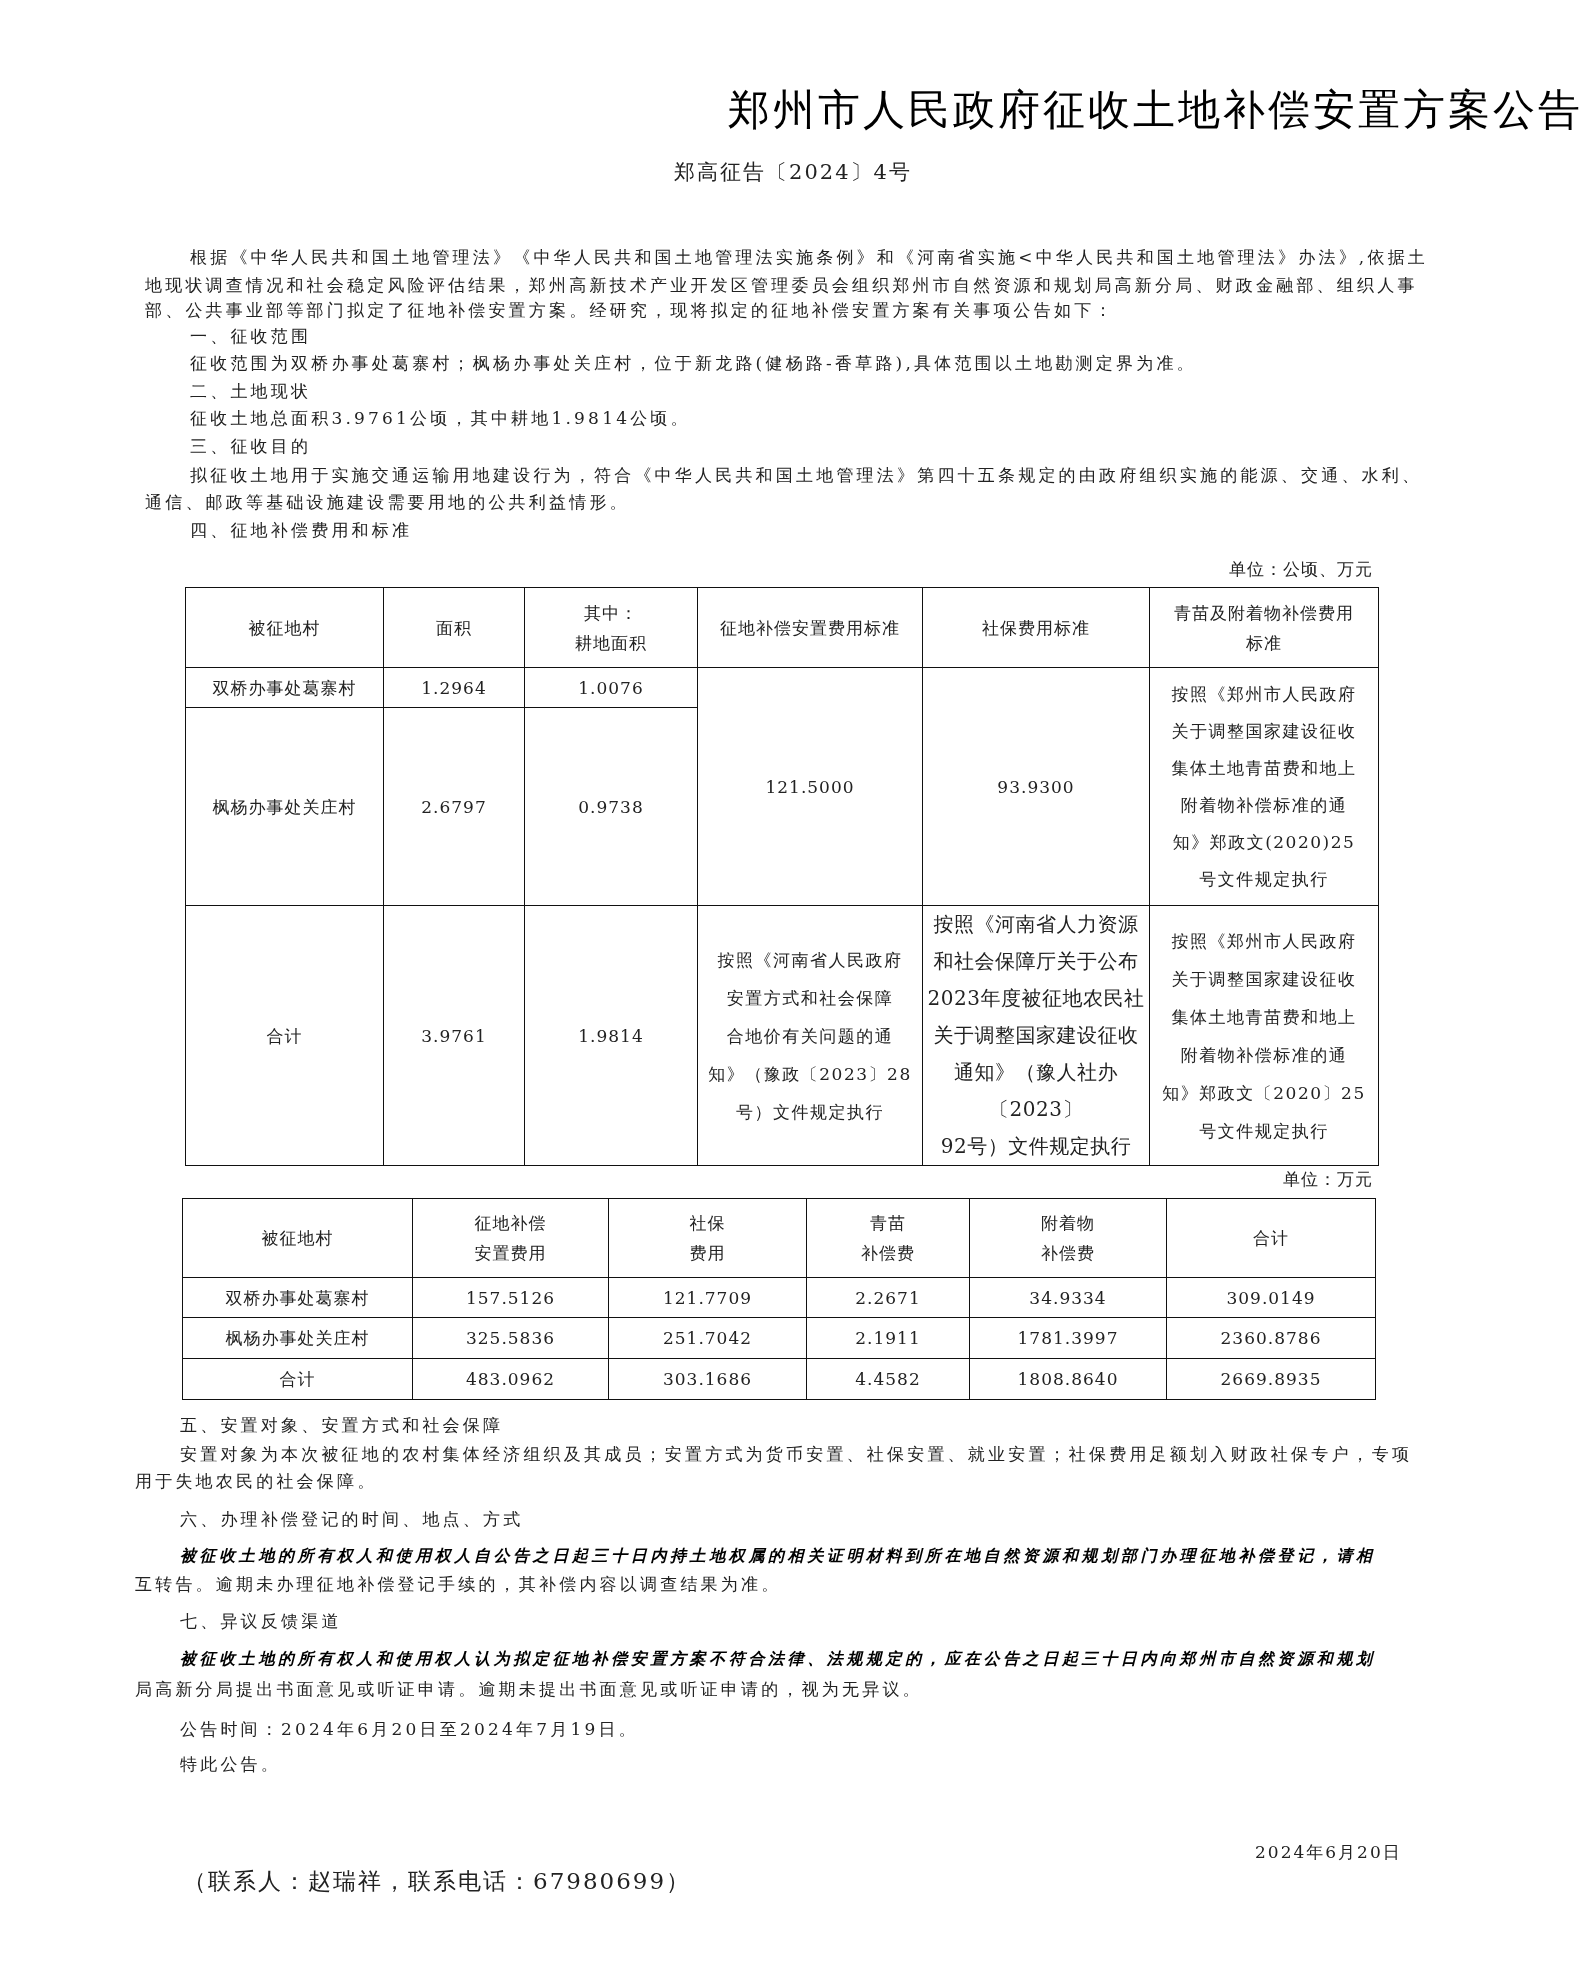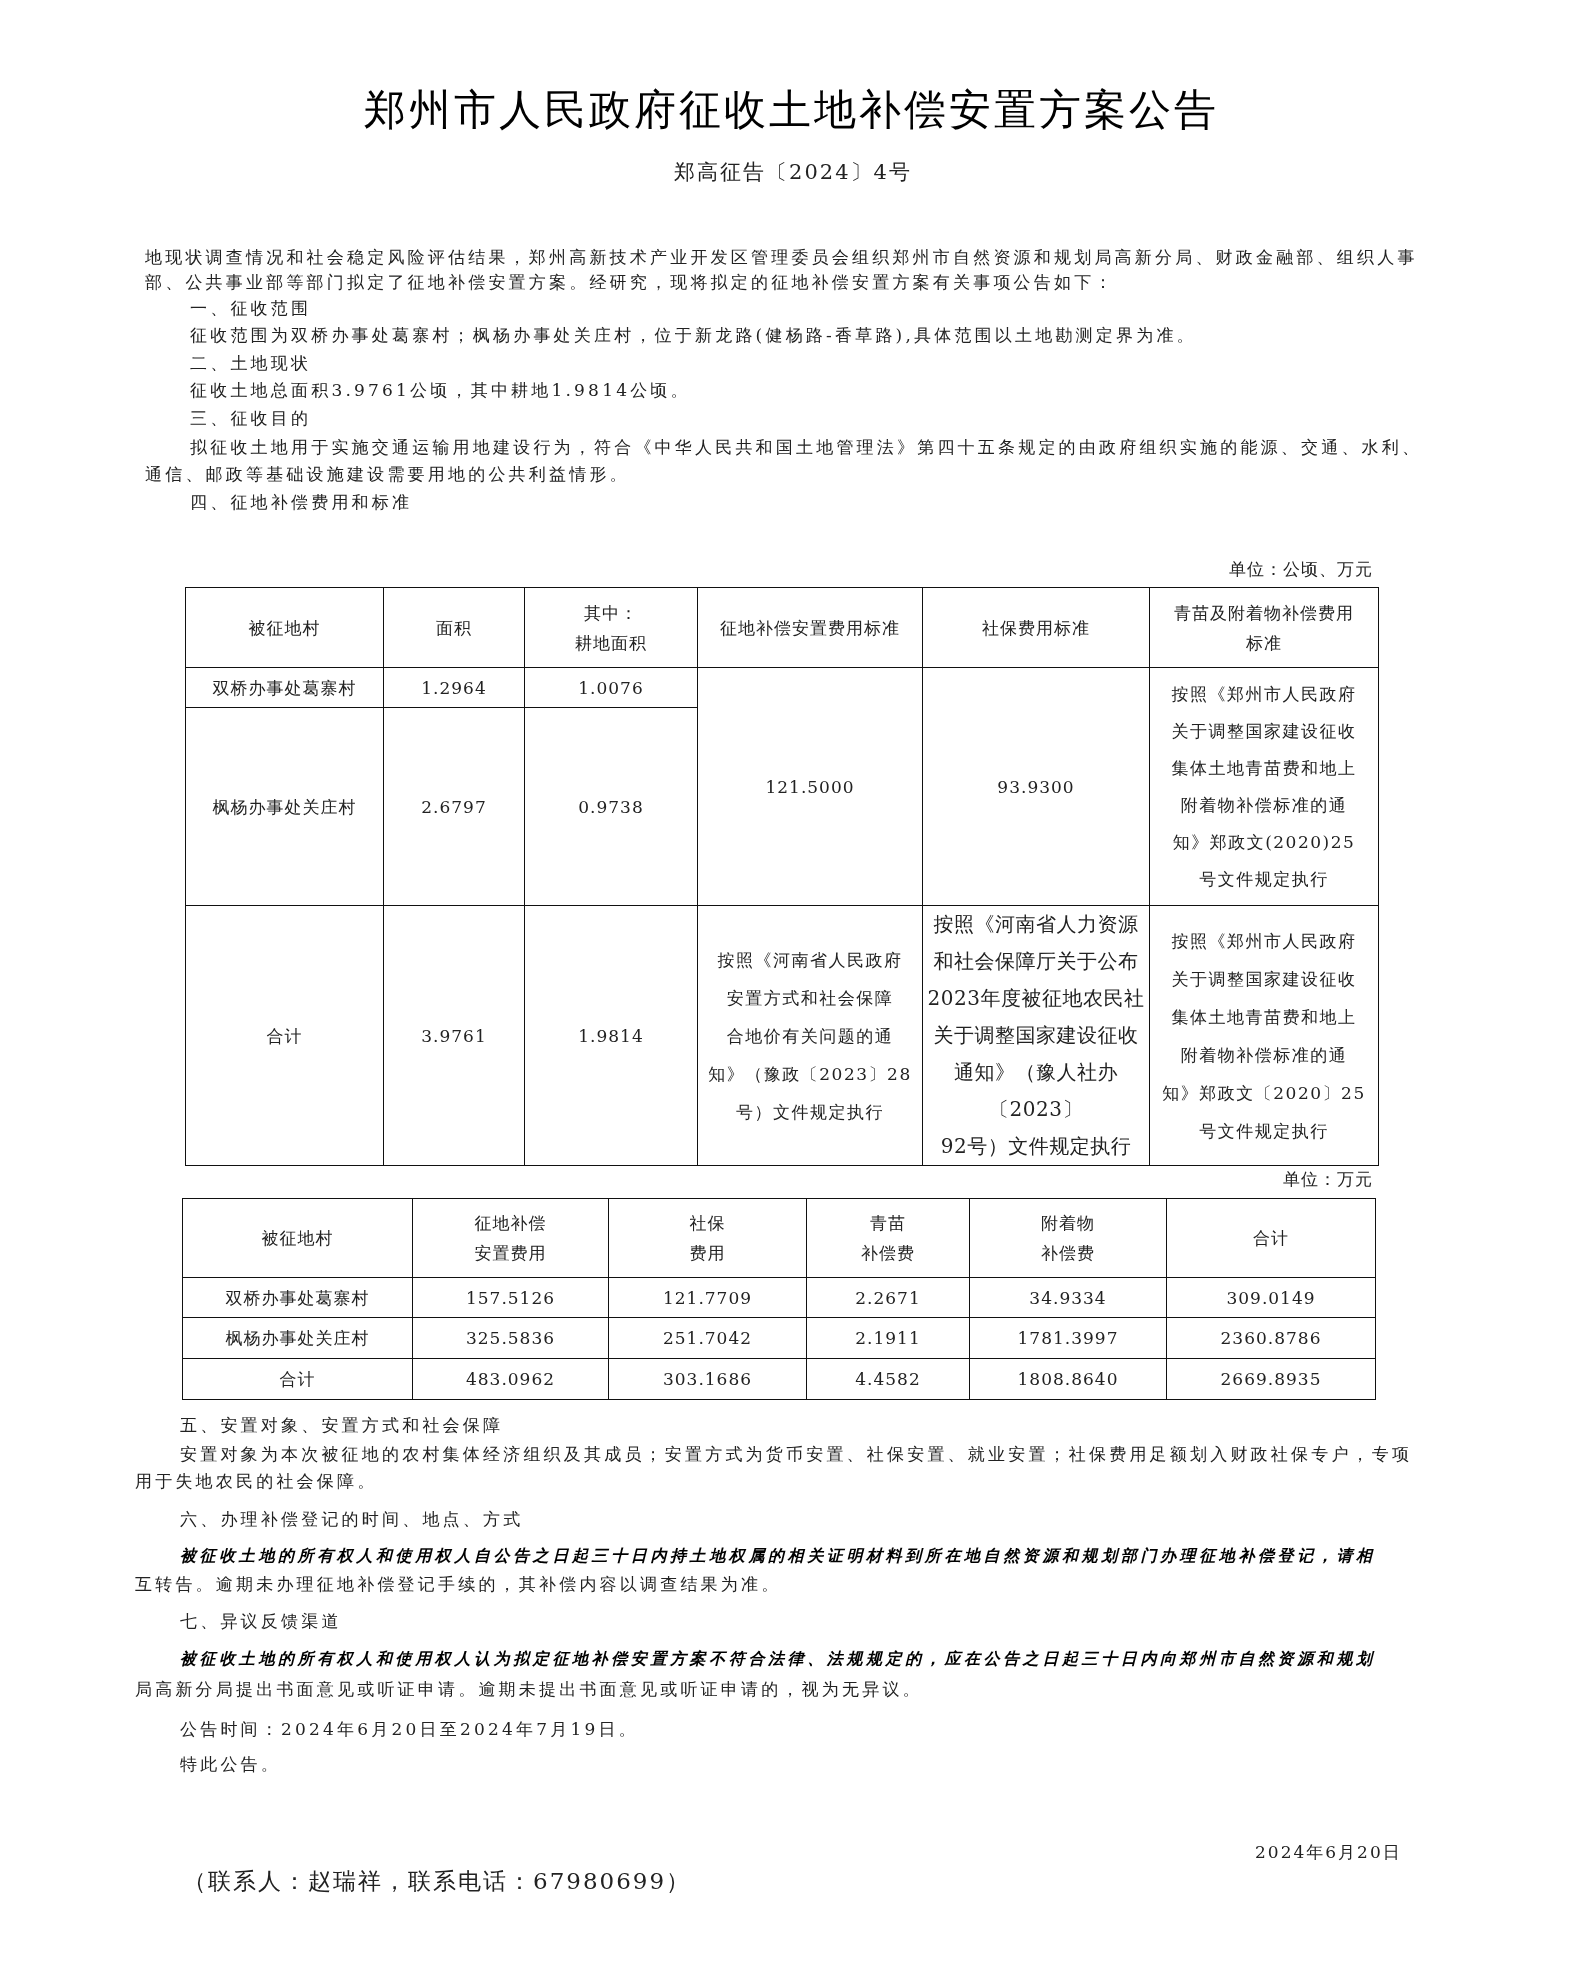--- a/index.html
+++ b/index.html
@@ -1,38 +1,39 @@
 <!DOCTYPE html>
 <html><head>
 <meta charset="utf-8">
 <style>
   html, body { margin: 0; padding: 0; background: #ffffff; }
   body { width: 1586px; height: 1975px; position: relative; overflow: hidden; color: #111; font-family: "DejaVu Serif", "Liberation Serif", serif; }
   .abs { position: absolute; }
-  .title { left: 0; width: 1583px; top: 84px; text-align: center; font-family: "DejaVu Sans", "Liberation Sans", sans-serif; font-size: 42px; letter-spacing: 3px; line-height: 52px; color: #000; }
+  .title { left: 0; width: 1583px; top: 84px; text-align: right; font-family: "DejaVu Sans", "Liberation Sans", sans-serif; font-size: 42px; letter-spacing: 3px; line-height: 52px; color: #000; }
   .docno { left: 0; width: 1586px; top: 156px; text-align: center; font-size: 21px; letter-spacing: 2px; line-height: 32px; color: #222; }
   .body-text { left: 145px; width: 1270px; font-size: 17px; letter-spacing: 3.2px; line-height: 28px; color: #222; }
   .line { white-space: nowrap; height: 28px; }
   .indent { padding-left: 45px; }
   .bold-script { font-weight: bold; font-style: italic; font-family: "DejaVu Serif", serif; color: #000; }
   .unit { font-size: 17px; line-height: 24px; color: #222; letter-spacing: 1px; }
   table.t { position: absolute; border-collapse: collapse; table-layout: fixed; font-size: 17px; color: #222; }
   table.t td { border: 1.6px solid #111; text-align: center; vertical-align: middle; padding: 0 4px; line-height: 30px; letter-spacing: 1px; }
   table.t td.wrap { line-height: 31px; text-align: center; letter-spacing: 1.5px; }
   .num { font-family: "DejaVu Serif", serif; letter-spacing: 0.5px; }
   .date { left: 1255px; top: 1841px; font-size: 17px; letter-spacing: 2px; color: #222; }
   .contact { left: 183px; top: 1866px; font-size: 23px; letter-spacing: 2px; color: #222; }
 </style>
 </head>
 <body>
 
 <div class="abs title">郑州市人民政府征收土地补偿安置方案公告</div>
 <div class="abs docno">郑高征告〔2024〕4号</div>
 
 <div class="abs body-text" style="top:243px;">
+  <div class="line indent">根据《中华人民共和国土地管理法》《中华人民共和国土地管理法实施条例》和《河南省实施&lt;中华人民共和国土地管理法》办法》,依据土</div>
   <div class="line" style="height:25px">地现状调查情况和社会稳定风险评估结果，郑州高新技术产业开发区管理委员会组织郑州市自然资源和规划局高新分局、财政金融部、组织人事</div>
   <div class="line" style="height:26px">部、公共事业部等部门拟定了征地补偿安置方案。经研究，现将拟定的征地补偿安置方案有关事项公告如下：</div>
   <div class="line indent" style="height:27px">一、征收范围</div>
   <div class="line indent">征收范围为双桥办事处葛寨村；枫杨办事处关庄村，位于新龙路(健杨路-香草路),具体范围以土地勘测定界为准。</div>
   <div class="line indent" style="height:27px">二、土地现状</div>
   <div class="line indent">征收土地总面积3.9761公顷，其中耕地1.9814公顷。</div>
   <div class="line indent" style="height:29px">三、征收目的</div>
   <div class="line indent" style="height:27px">拟征收土地用于实施交通运输用地建设行为，符合《中华人民共和国土地管理法》第四十五条规定的由政府组织实施的能源、交通、水利、</div>
   <div class="line" style="height:28px">通信、邮政等基础设施建设需要用地的公共利益情形。</div>
   <div class="line indent">四、征地补偿费用和标准</div>

